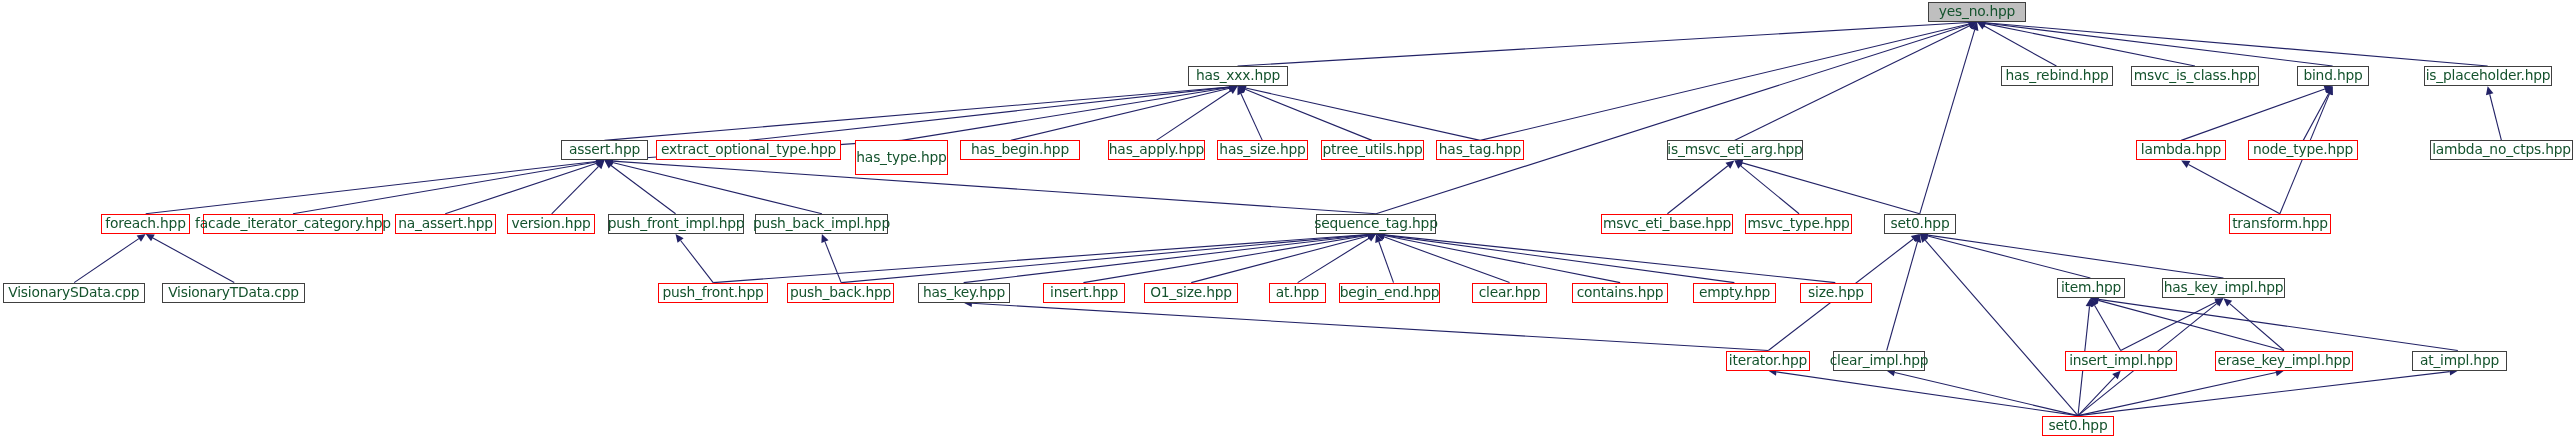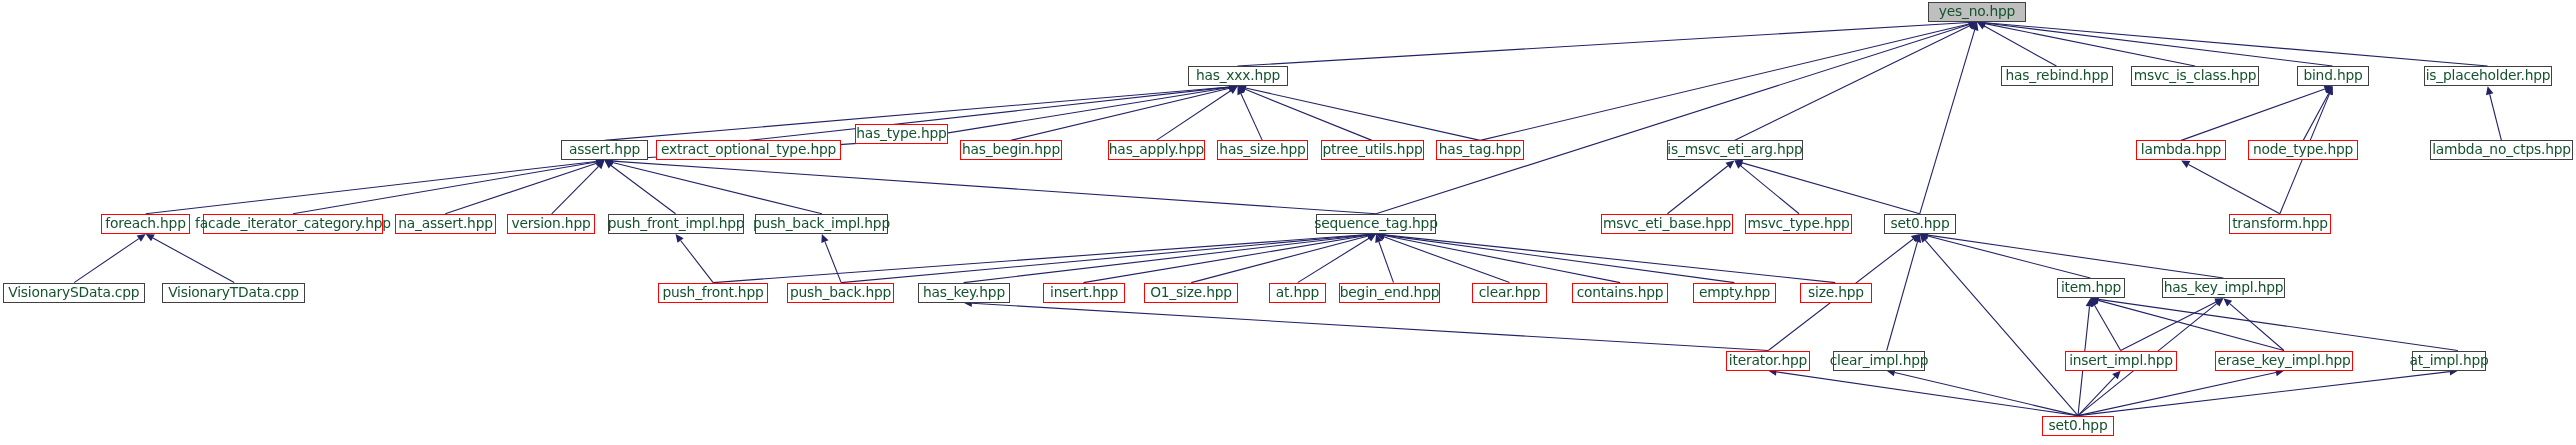--- a/index.html
+++ b/index.html
@@ -180,24 +180,24 @@
       </div>
       <div class="node" style="left: 1188px; top: 66px; width: 100px; height: 20px;">
         <span>has_xxx.hpp</span>
       </div>
       <div class="node" style="left: 561px; top: 140px; width: 87px; height: 20px;">
         <span>assert.hpp</span>
       </div>
       <div class="node red" style="left: 656px; top: 140px; width: 185px; height: 20px;">
         <span>extract_optional_type.hpp</span>
       </div>
-      <div class="node red" style="left: 855px; top: 124px; width: 93px; height: 20px; text-align: right;">
+      <div class="node red" style="left: 855px; top: 140px; width: 93px; height: 35px; text-align: right;">
         <span>has_type.hpp</span>
       </div>
-      <div class="node red" style="left: 960px; top: 140px; width: 102px; height: 20px;">
+      <div class="node red" style="left: 960px; top: 140px; width: 120px; height: 20px;">
         <span>has_begin.hpp</span>
       </div>
       <div class="node red" style="left: 1108px; top: 140px; width: 97px; height: 20px;">
         <span>has_apply.hpp</span>
       </div>
       <div class="node red" style="left: 1217px; top: 140px; width: 91px; height: 20px;">
         <span>has_size.hpp</span>
       </div>
       <div class="node red" style="left: 1321px; top: 140px; width: 103px; height: 20px;">
         <span>ptree_utils.hpp</span>
@@ -291,21 +291,21 @@
       </div>
       <div class="node" style="left: 1833px; top: 351px; width: 92px; height: 20px;">
         <span>clear_impl.hpp</span>
       </div>
       <div class="node red" style="left: 2065px; top: 351px; width: 112px; height: 20px;">
         <span>insert_impl.hpp</span>
       </div>
       <div class="node red" style="left: 2215px; top: 351px; width: 138px; height: 20px;">
         <span>erase_key_impl.hpp</span>
       </div>
-      <div class="node" style="left: 2412px; top: 351px; width: 74px; height: 20px;">
+      <div class="node" style="left: 2412px; top: 351px; width: 95px; height: 20px;">
         <span>at_impl.hpp</span>
       </div>
       <div class="node red" style="left: 2042px; top: 416px; width: 72px; height: 20px;">
         <span>set0.hpp</span>
       </div>
       <div class="node" style="left: 2001px; top: 66px; width: 112px; height: 20px;">
         <span>has_rebind.hpp</span>
       </div>
       <div class="node" style="left: 2131px; top: 66px; width: 128px; height: 20px;">
         <span>msvc_is_class.hpp</span>

